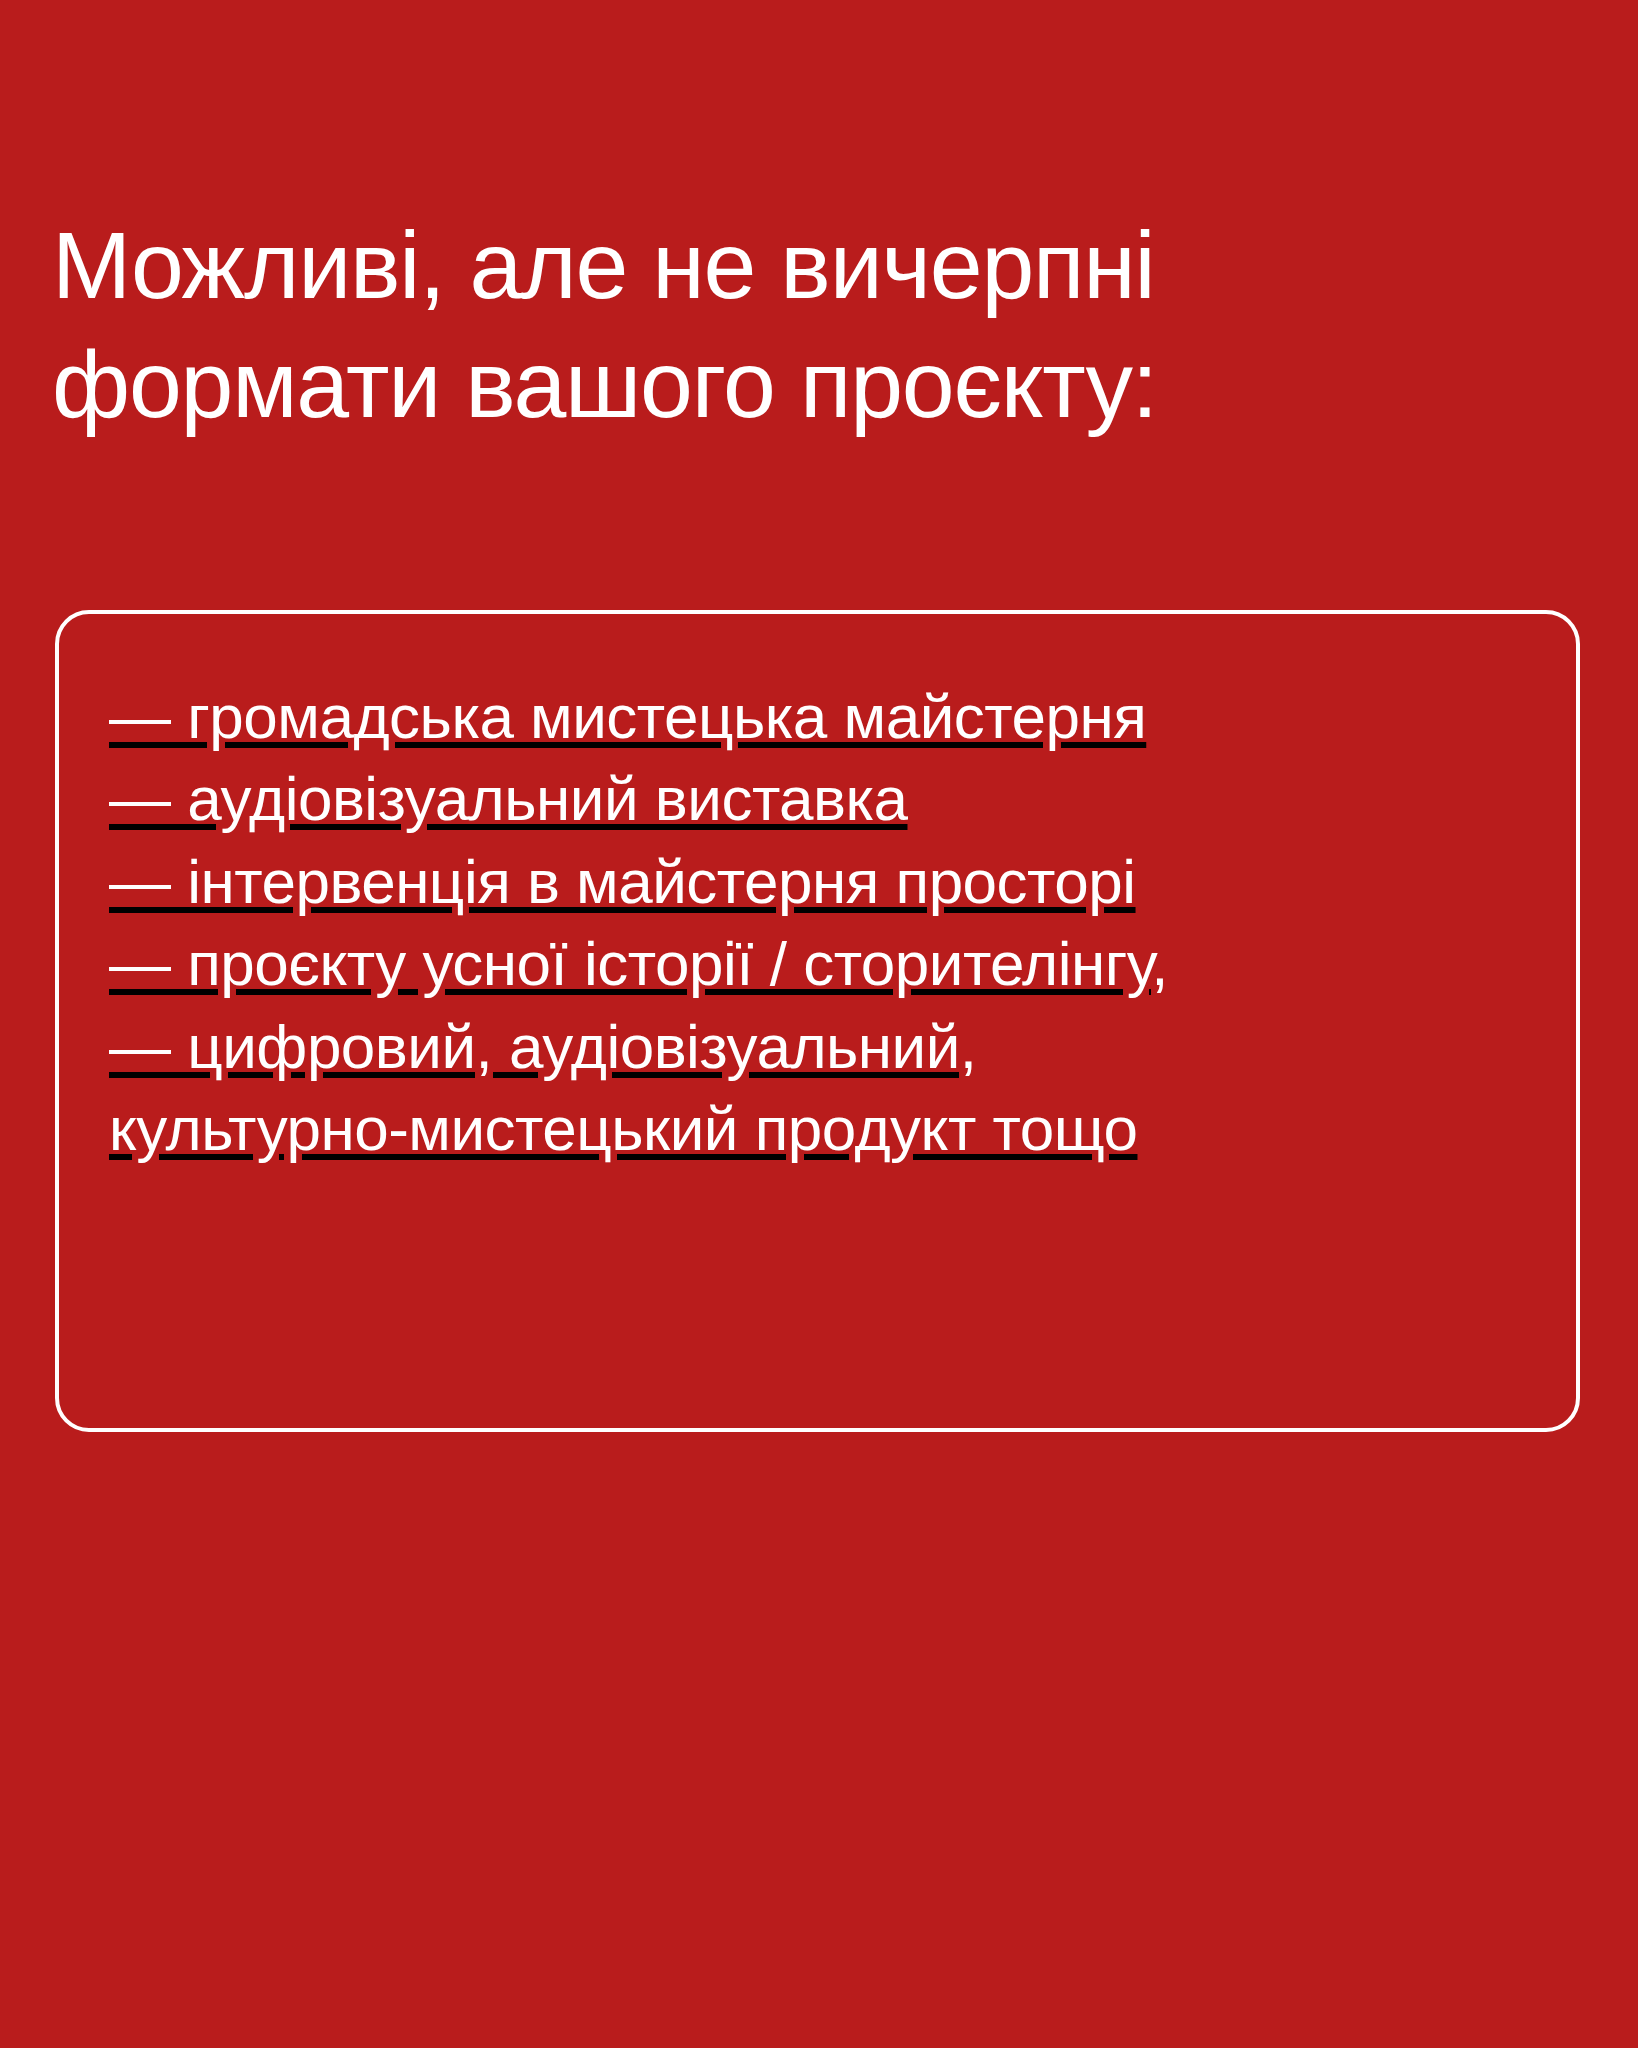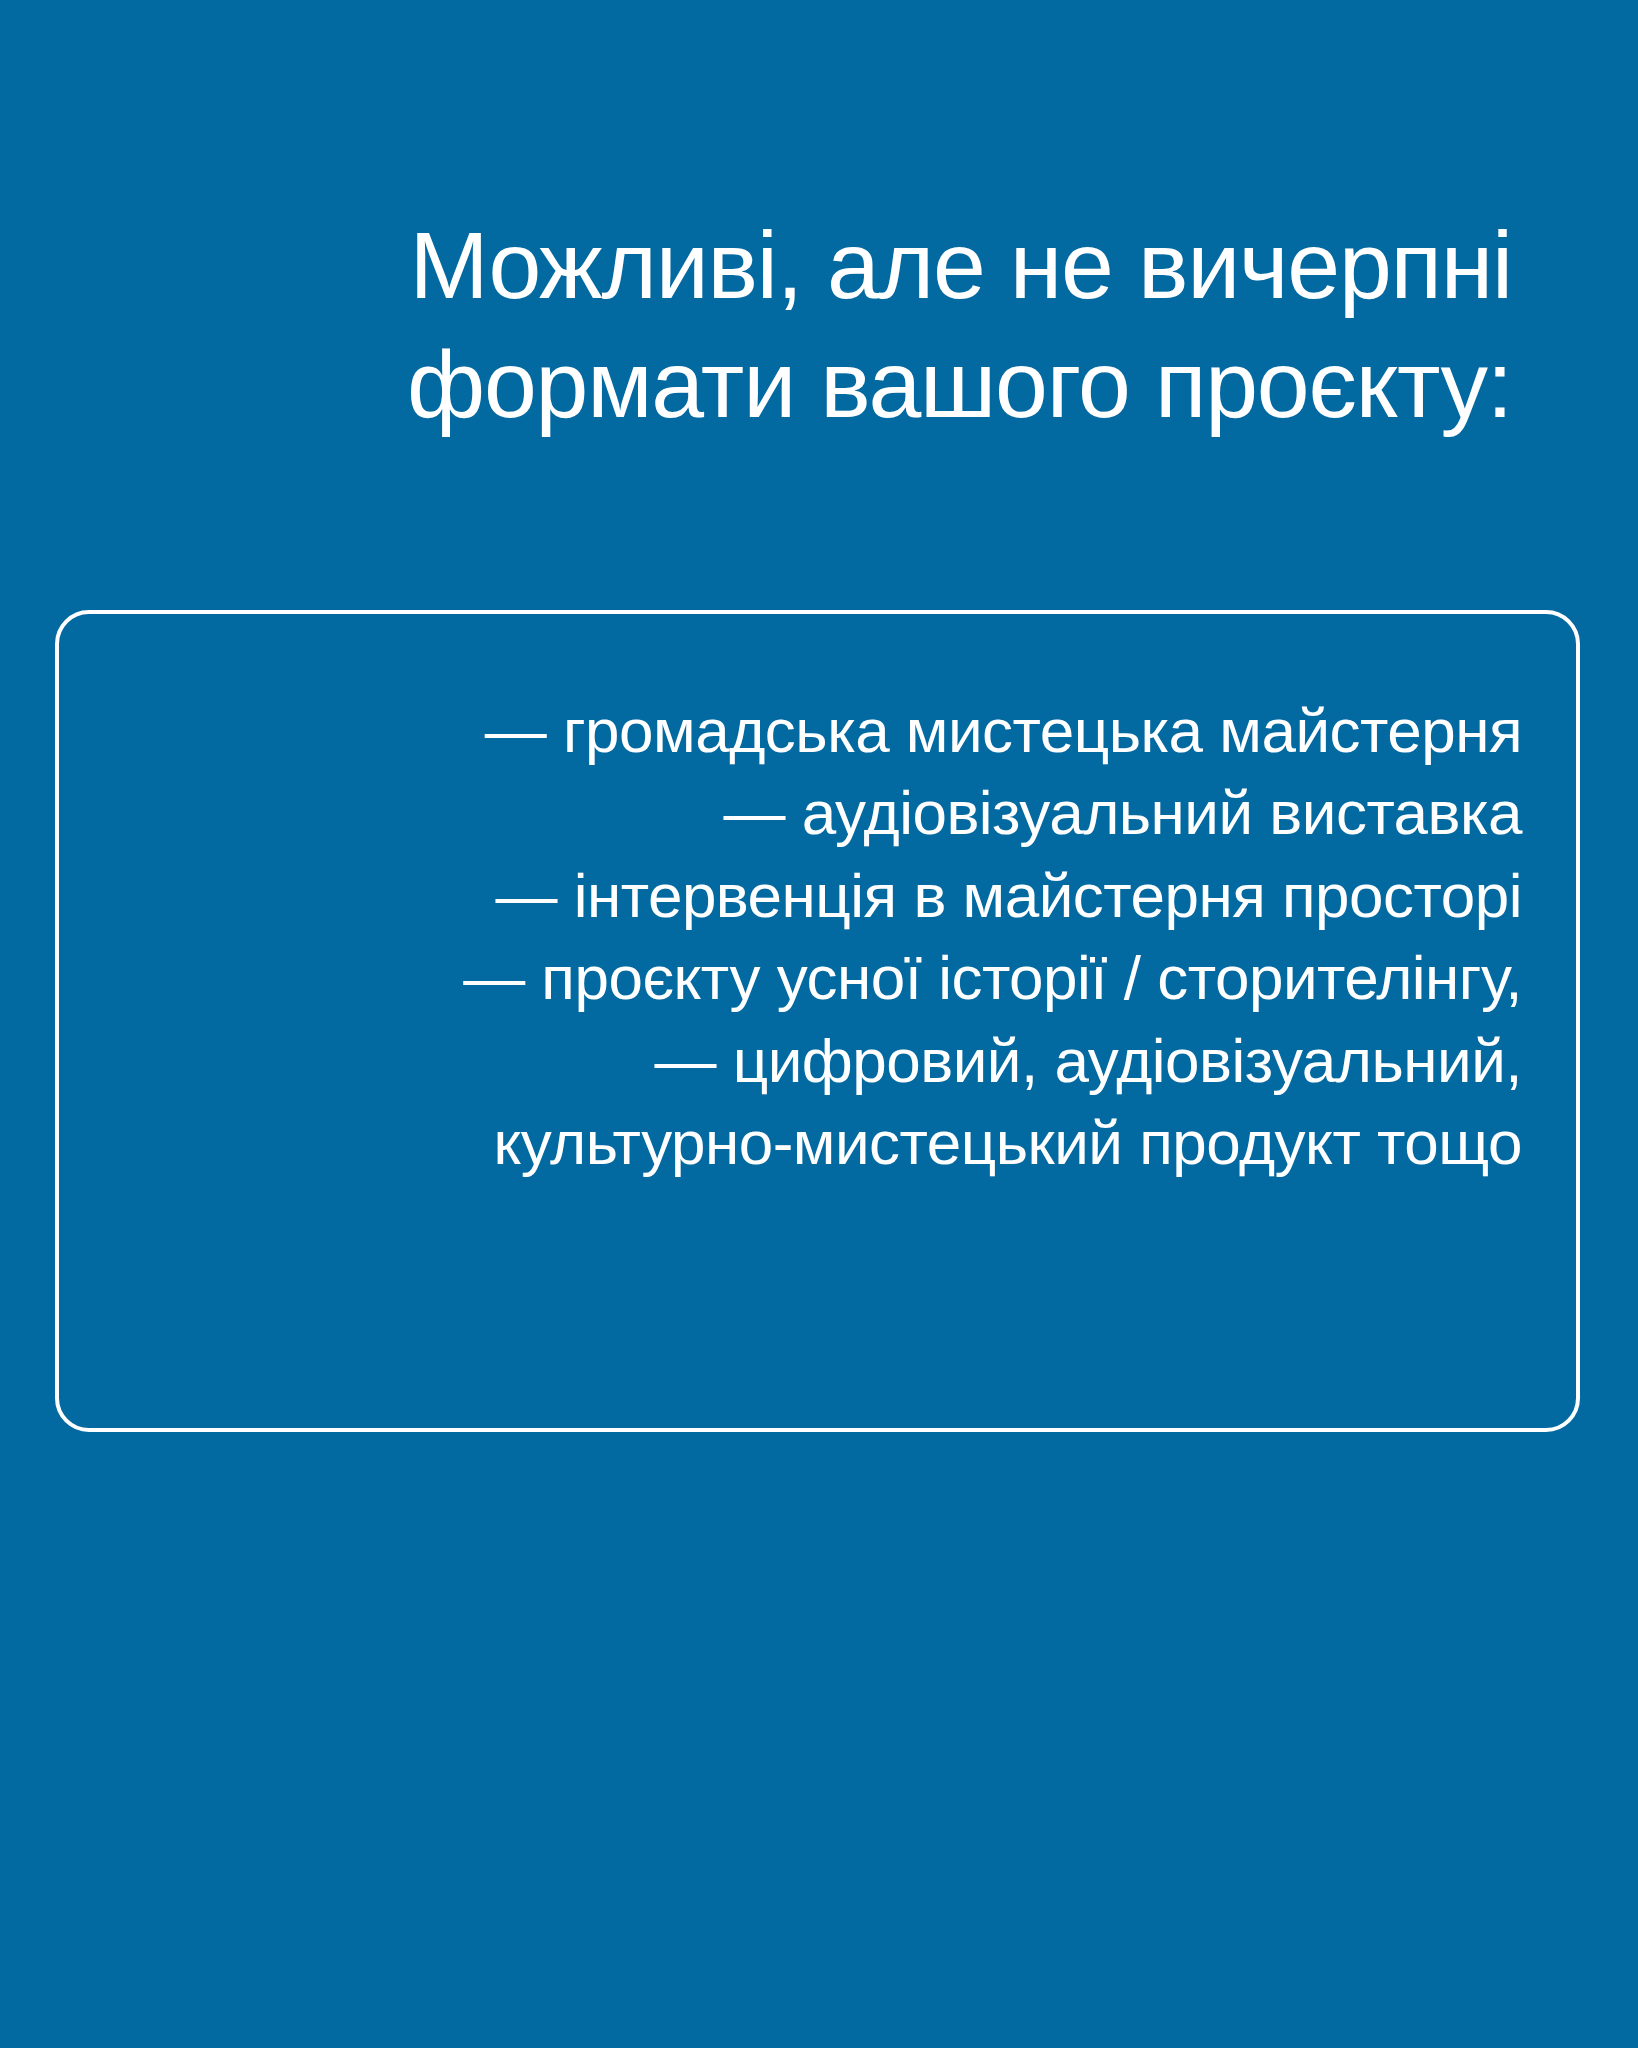--- a/index.html
+++ b/index.html
@@ -10,22 +10,21 @@
     width: 1638px;
     height: 2048px;
     background: #3d62e8;
     font-family: "Liberation Sans", sans-serif;
     overflow: hidden;
     position: relative;
   }
   .page {
     position: absolute;
     inset: 0;
-    background: #0369a1;
-    text-align: right;
+    background: #b91c1c;
   }
   .headline {
     position: absolute;
     left: 52px;
     top: 206px;
     width: 1460px;
     color: #ffffff;
     font-size: 95px;
     line-height: 1.25;
     font-weight: 400;
@@ -40,23 +39,24 @@
     height: 822px;
     box-sizing: border-box;
     border: 4px solid #ffffff;
     border-radius: 34px;
   }
   .formats-list {
     position: absolute;
     left: 50px;
     top: 62px;
     right: 40px;
-    margin: 14px;
+    margin: 0;
     padding: 0;
     list-style: none;
+    text-decoration: underline;
   }
   .format-item {
     color: #ffffff;
     font-size: 62px;
     line-height: 1.33;
     font-weight: 400;
     letter-spacing: -0.5px;
     white-space: pre-line;
     text-indent: 0;
   }

